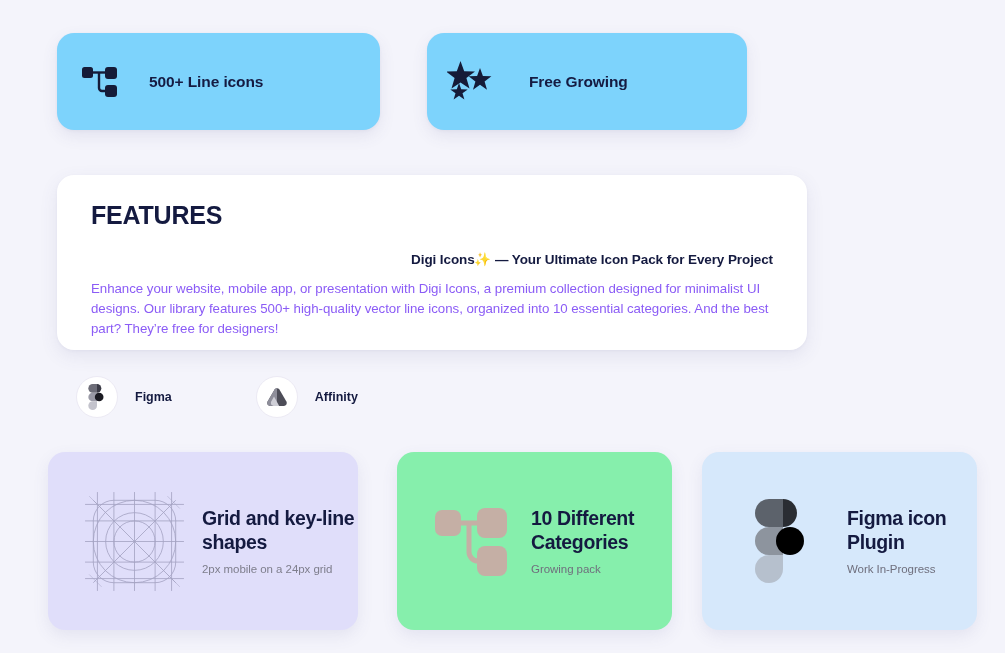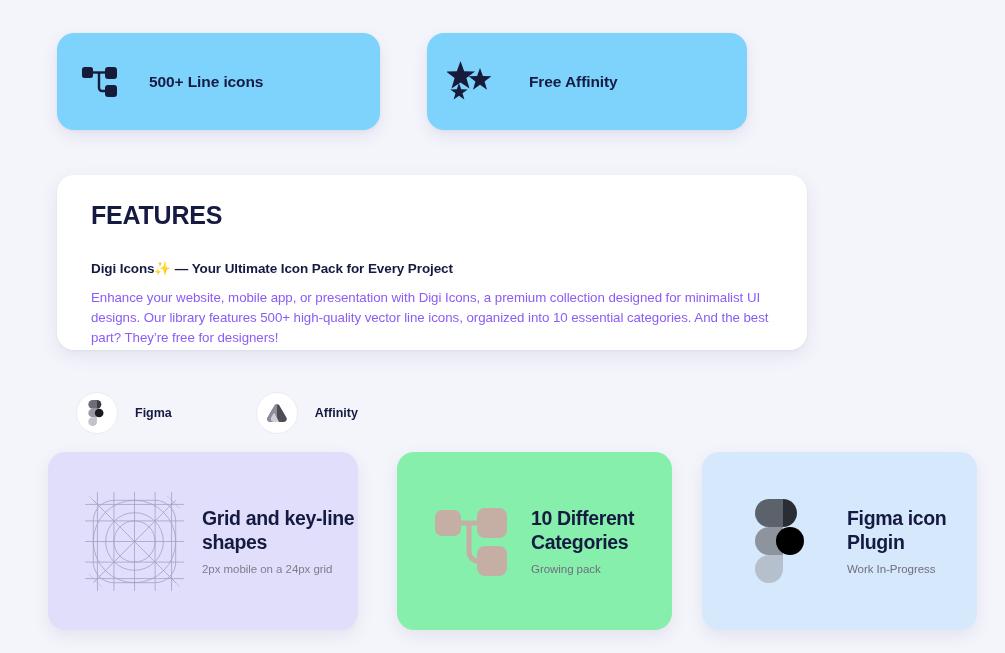--- a/index.html
+++ b/index.html
@@ -51,37 +51,38 @@
     box-shadow: 0 6px 18px rgba(80, 80, 140, 0.10), 0 1px 3px rgba(80,80,140,0.05);
     padding: 26px 34px 0 34px;
   }
   #features-title {
     font-size: 25px;
     font-weight: bold;
     color: #141a40;
     letter-spacing: -0.2px;
   }
   #features-subtitle {
-    margin-top: 30px;
+    margin-top: 21px;
     font-size: 13.5px;
     font-weight: bold;
     color: #141a40;
     letter-spacing: -0.1px;
+    text-align: right;
   }
   #features-body {
     margin-top: 12px;
     font-size: 13.3px;
     line-height: 1.52;
     color: #8b5cf6;
     letter-spacing: -0.05px;
     max-width: 690px;
   }
 
   
-  .tool-row { position: absolute; left: 76px; top: 392px; display: flex; align-items: flex-start; }
+  .tool-row { position: absolute; left: 76px; top: 376px; display: flex; align-items: flex-start; }
   .tool { display: flex; align-items: center; }
   .tool + .tool { margin-left: 84px; }
   .tool-badge {
     width: 42px; height: 42px;
     border-radius: 50%;
     background: #ffffff;
     border: 1px solid #eceaf4;
     display: flex; align-items: center; justify-content: center;
     flex: 0 0 auto;
   }
@@ -145,21 +146,21 @@
   </div>
 
   <div class="pill" id="pill-1">
     <div class="pill-icon">
       <svg width="46" height="44" viewBox="0 0 46 44">
         <path d="M13.5 1 L17.2 11.3 L28 11.6 L19.4 18.1 L22.5 28.6 L13.5 22.4 L4.5 28.6 L7.6 18.1 L-1 11.6 L9.8 11.3 Z" fill="#151b38"></path>
         <path d="M33 8 L35.9 16.1 L44.4 16.3 L37.6 21.4 L40 29.7 L33 24.8 L26 29.7 L28.4 21.4 L21.6 16.3 L30.1 16.1 Z" fill="#151b38"></path>
         <path d="M12 23 L14.2 29.2 L20.7 29.4 L15.5 33.3 L17.4 39.6 L12 35.8 L6.6 39.6 L8.5 33.3 L3.3 29.4 L9.8 29.2 Z" fill="#151b38"></path>
       </svg>
     </div>
-    <div class="pill-label">Free Affinity</div>
+    <div class="pill-label">Free Growing</div>
   </div>
 
   <div id="features-panel">
     <div id="features-title">FEATURES</div>
     <div id="features-subtitle">Digi Icons✨ — Your Ultimate Icon Pack for Every Project</div>
     <div id="features-body">Enhance your website, mobile app, or presentation with Digi Icons, a premium collection designed for minimalist UI designs. Our library features 500+ high-quality vector line icons, organized into 10 essential categories. And the best part? They’re free for  designers!</div>
   </div>
 
   <div class="tool-row">
     <div class="tool">

